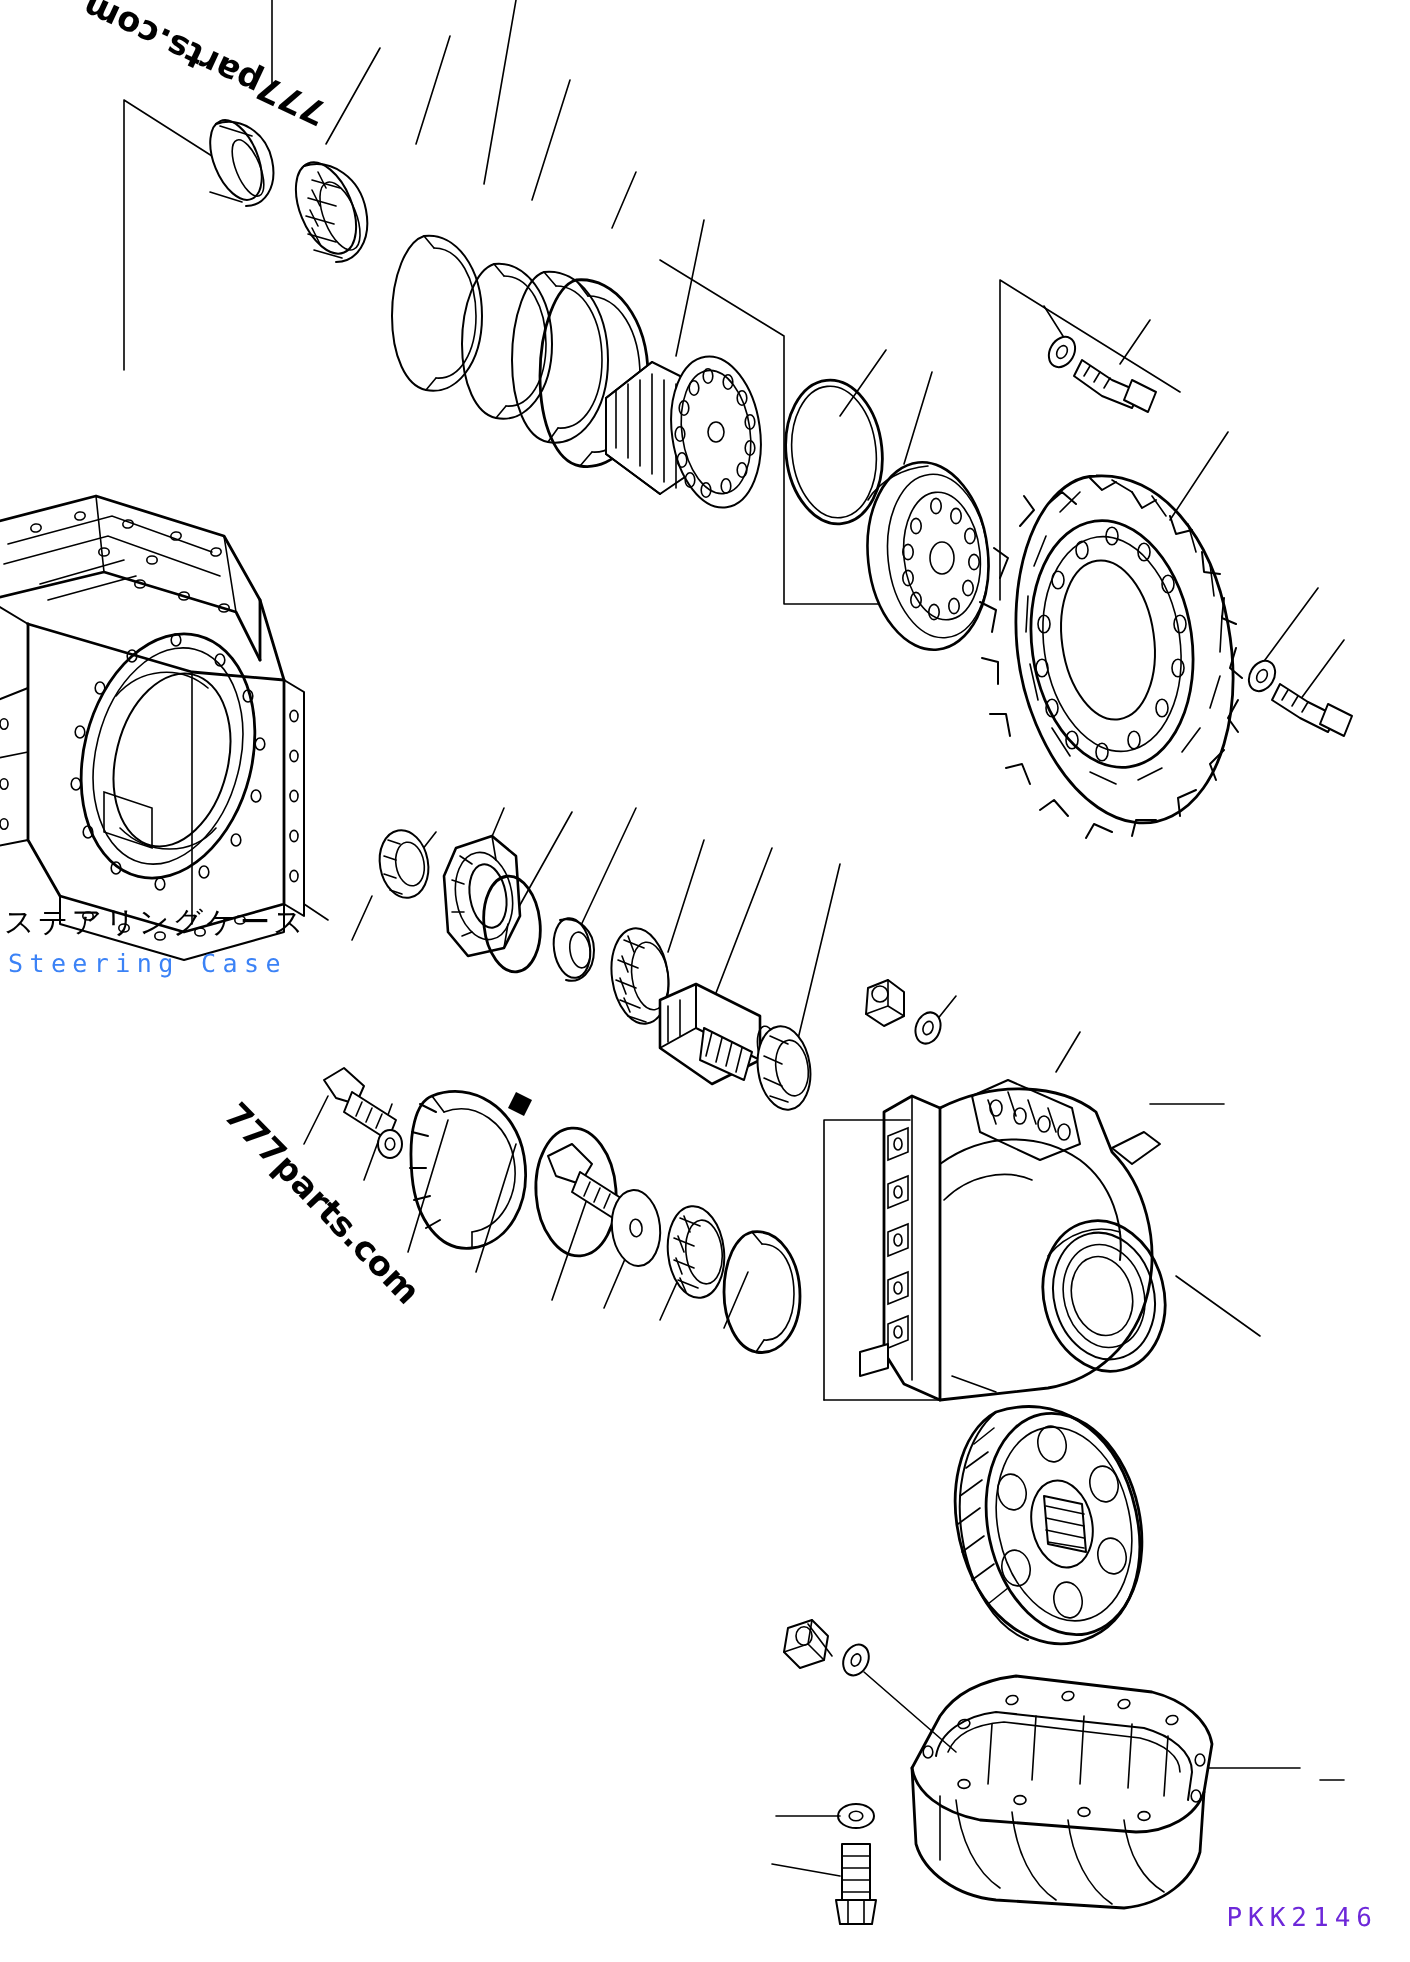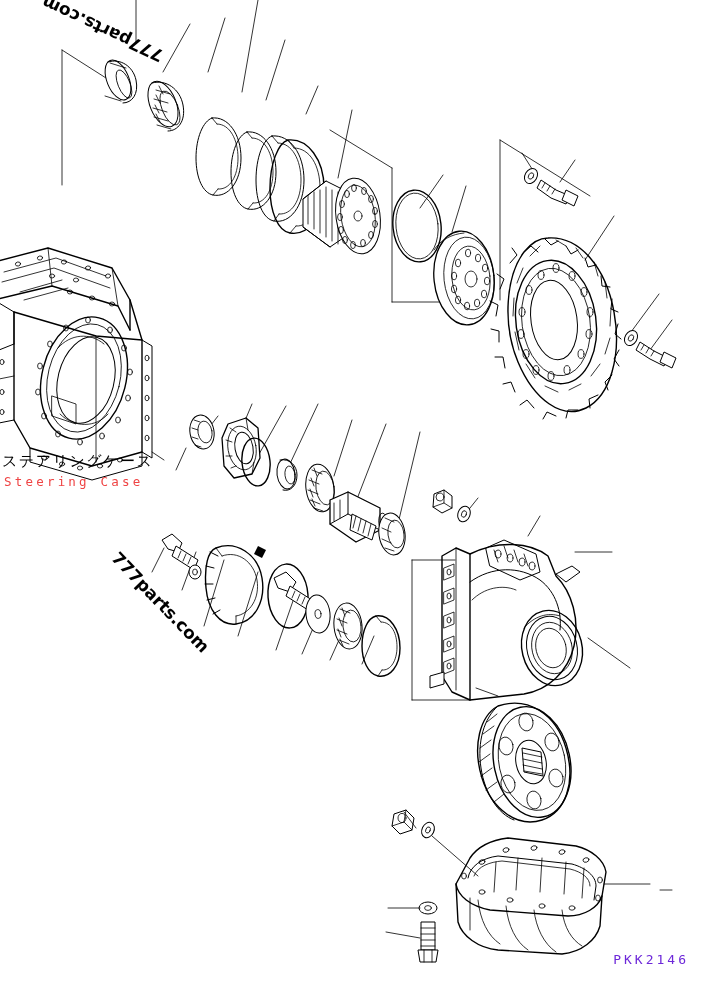--- a/index.html
+++ b/index.html
@@ -10,21 +10,21 @@
   svg{display:block;}
   .ln{fill:none;stroke:#000;stroke-width:1;stroke-linecap:round;stroke-linejoin:round;}
   .ln2{fill:none;stroke:#000;stroke-width:1.4;stroke-linecap:round;stroke-linejoin:round;}
   .thin{fill:none;stroke:#000;stroke-width:0.8;stroke-linecap:round;}
   .fillw{fill:#fff;stroke:#000;stroke-width:1;stroke-linejoin:round;}
   .fillw2{fill:#fff;stroke:#000;stroke-width:1.3;stroke-linejoin:round;}
   .solid{fill:#000;stroke:none;}
   .lbl-jp{position:absolute;left:2px;top:452px;font-size:15px;letter-spacing:1.5px;
           color:#000;white-space:nowrap;font-family:Liberation Serif, serif;}
   .lbl-en{position:absolute;left:4px;top:474px;font-size:12.5px;letter-spacing:3.2px;
-          color:#ef4444;white-space:nowrap;font-family:"DejaVu Sans Mono",monospace;}
+          color:#3b82f6;white-space:nowrap;font-family:"DejaVu Sans Mono",monospace;}
   .partno{position:absolute;right:16px;bottom:14px;font-size:13px;letter-spacing:3px;
           color:#6d28d9;font-family:"DejaVu Sans Mono",monospace;}
   .wm{position:absolute;color:#000;white-space:nowrap;font-weight:600;
       font-family:"DejaVu Sans",sans-serif;}
   .wm1{left:158px;top:66px;font-size:17px;transform:rotate(-155deg);transform-origin:0 0;}
   .wm2{left:122px;top:548px;font-size:17px;transform:rotate(46deg);transform-origin:0 0;}
 </style>
 </head>
 <body>
 

